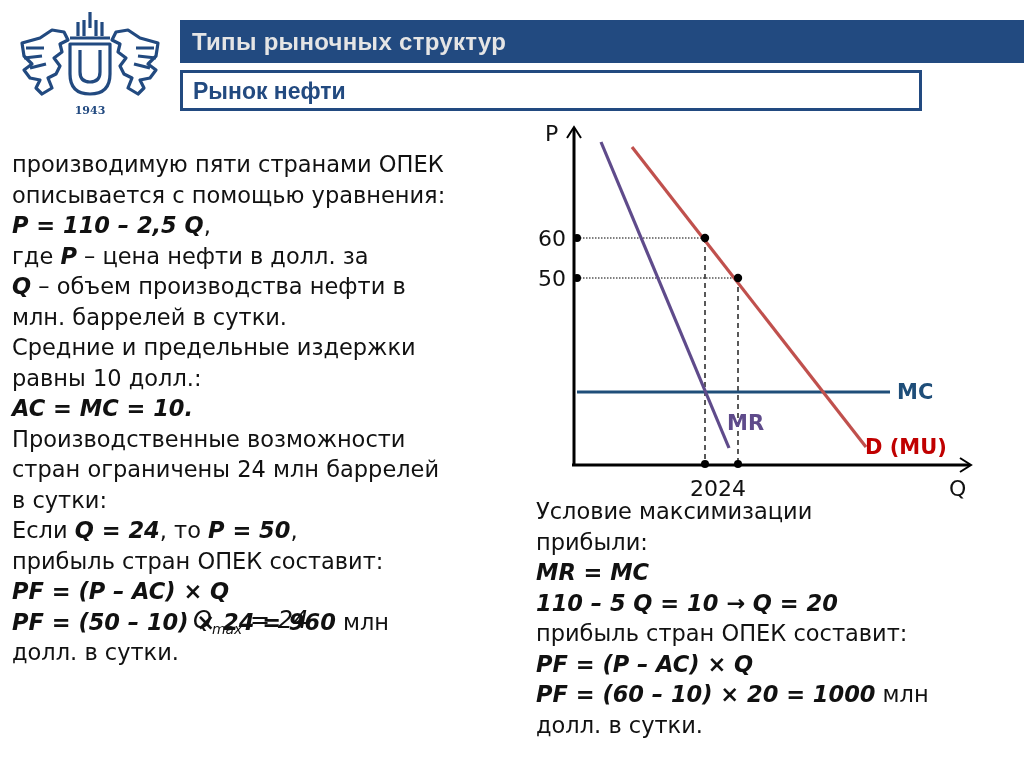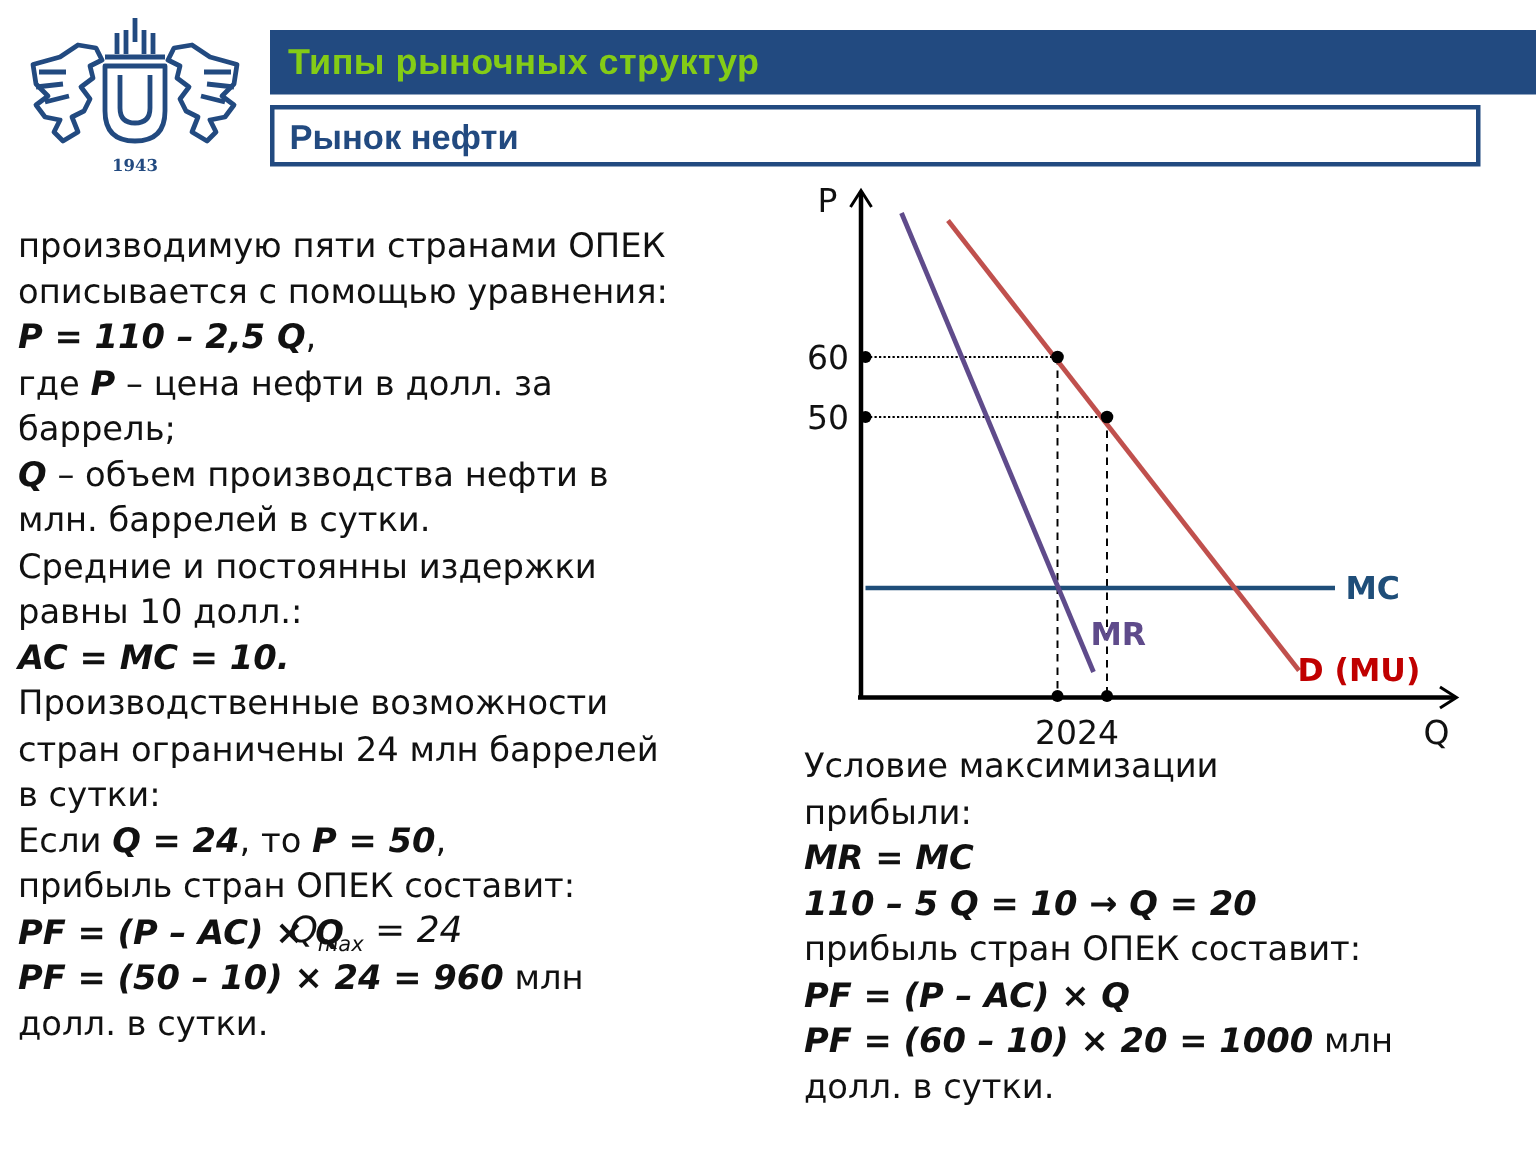--- a/index.html
+++ b/index.html
@@ -1,20 +1,20 @@
 <!DOCTYPE html>
 <html><head>
 <meta charset="utf-8">
 <style>
   html,body{margin:0;padding:0;background:#fff;}
   body{width:1024px;height:768px;position:relative;overflow:hidden;font-family:"DejaVu Sans",sans-serif;color:#111;}
   .logo{position:absolute;left:12px;top:8px;width:156px;height:112px;}
   .title-bar{position:absolute;left:180px;top:20px;width:844px;height:43px;background:#224a80;box-sizing:border-box;}
-  .title-bar span{position:absolute;left:12px;top:8px;color:#84cc16;font-family:"Liberation Sans",sans-serif;font-weight:bold;font-size:24px;letter-spacing:0.3px;}
-  .subtitle-box{position:absolute;left:180px;top:70px;width:807px;height:41px;border:3px solid #224a80;box-sizing:border-box;background:#fff;}
+  .title-bar span{position:absolute;left:12px;top:8px;color:#e5e5e5;font-family:"Liberation Sans",sans-serif;font-weight:bold;font-size:24px;letter-spacing:0.3px;}
+  .subtitle-box{position:absolute;left:180px;top:70px;width:742px;height:41px;border:3px solid #224a80;box-sizing:border-box;background:#fff;}
   .subtitle-box span{position:absolute;left:10px;top:5px;color:#224a80;font-family:"Liberation Sans",sans-serif;font-weight:bold;font-size:23px;}
   .txt{position:absolute;font-size:22.5px;line-height:30.5px;white-space:nowrap;}
   .c{}
   b,i.bi{font-weight:bold;font-style:italic;}
   .left{left:12px;top:149px;width:505px;}
   .right{left:536px;top:496px;width:470px;}
   .line{display:block;height:30.5px;}
   .overlay{position:absolute;font-weight:normal;font-style:italic;font-size:24px;white-space:nowrap;}
   .overlay sub{font-size:14px;}
   svg.chart{position:absolute;left:0;top:0;}
@@ -45,24 +45,23 @@
 </div>
 <div class="subtitle-box">
   <span>Рынок нефти</span>
 </div>
 
 <div class="txt left">
   <span class="line">производимую пяти странами ОПЕК</span>
   <span class="line">описывается с помощью уравнения:</span>
   <span class="line c"><b>P = 110 – 2,5 Q</b><span>,</span></span>
   <span class="line"><span>где </span><b>P</b><span> – цена нефти в долл. за</span></span>
-  <span class="line">баррель;</span>
   <span class="line"><b>Q</b><span> – объем производства нефти в</span></span>
   <span class="line">млн. баррелей в сутки.</span>
-  <span class="line">Средние и постоянны издержки</span>
+  <span class="line">Средние и предельные издержки</span>
   <span class="line">равны 10 долл.:</span>
   <span class="line c"><b>AC = MC = 10.</b></span>
   <span class="line">Производственные возможности</span>
   <span class="line">стран ограничены 24 млн баррелей</span>
   <span class="line">в сутки:</span>
   <span class="line"><span>Если </span><b>Q = 24</b><span>, то </span><b>P = 50</b><span>,</span></span>
   <span class="line">прибыль стран ОПЕК составит:</span>
   <span class="line"><b>PF = (P – AC) × Q</b></span>
   <span class="line"><b>PF = (50 – 10) × 24 = 960</b><span> млн</span></span>
   <span class="line">долл. в сутки.</span>

